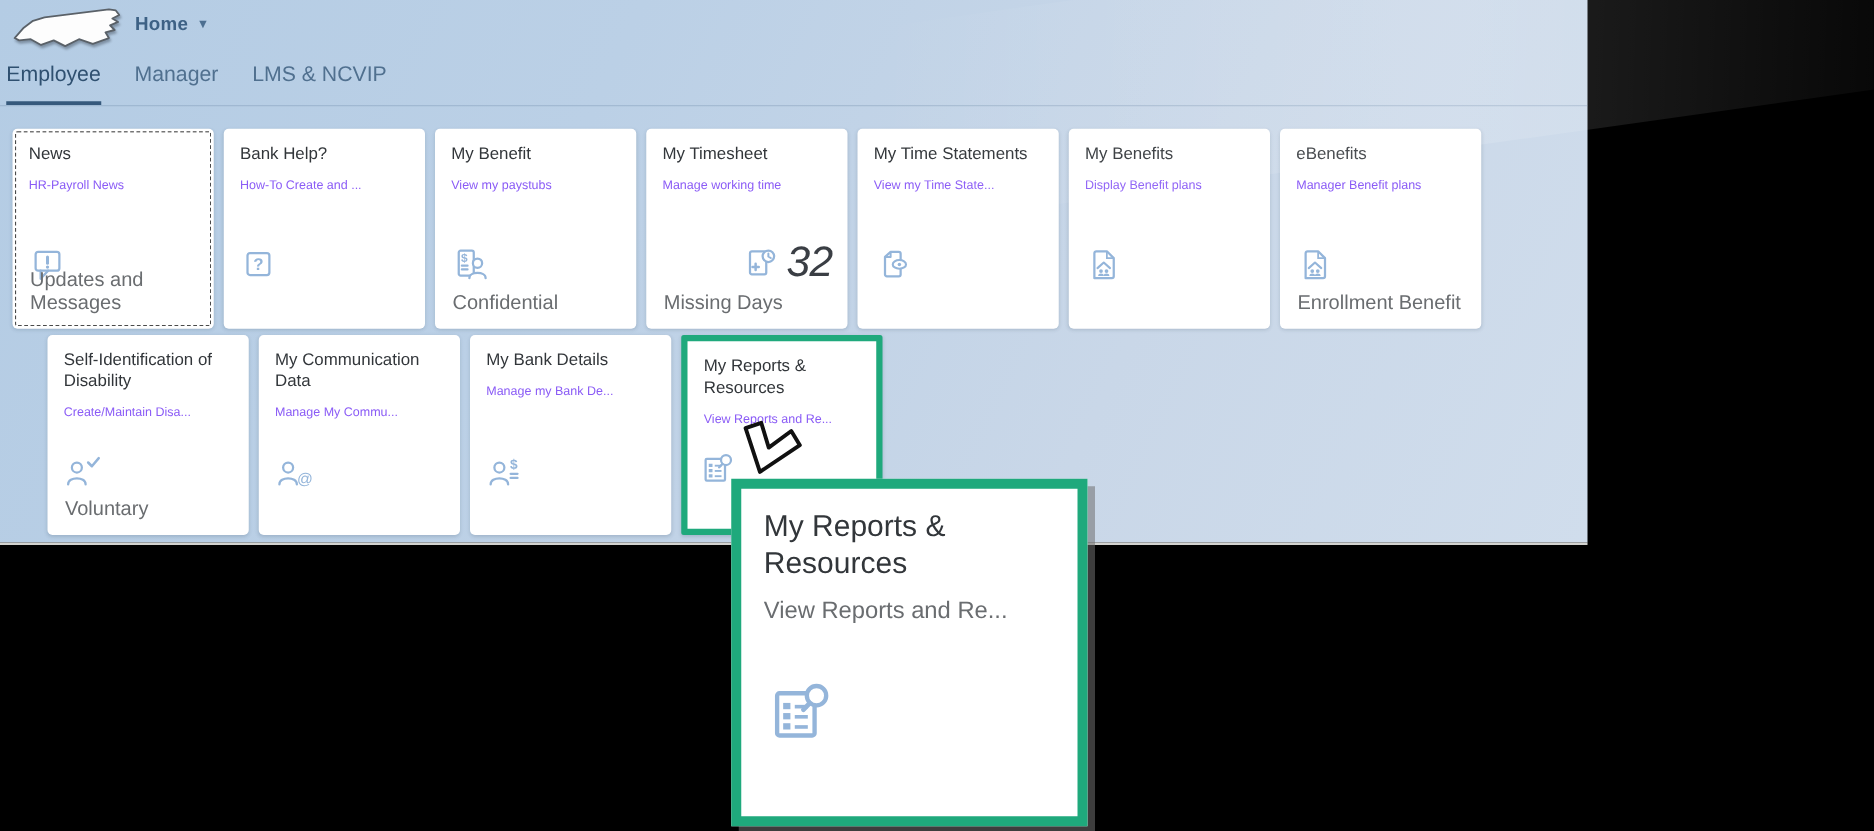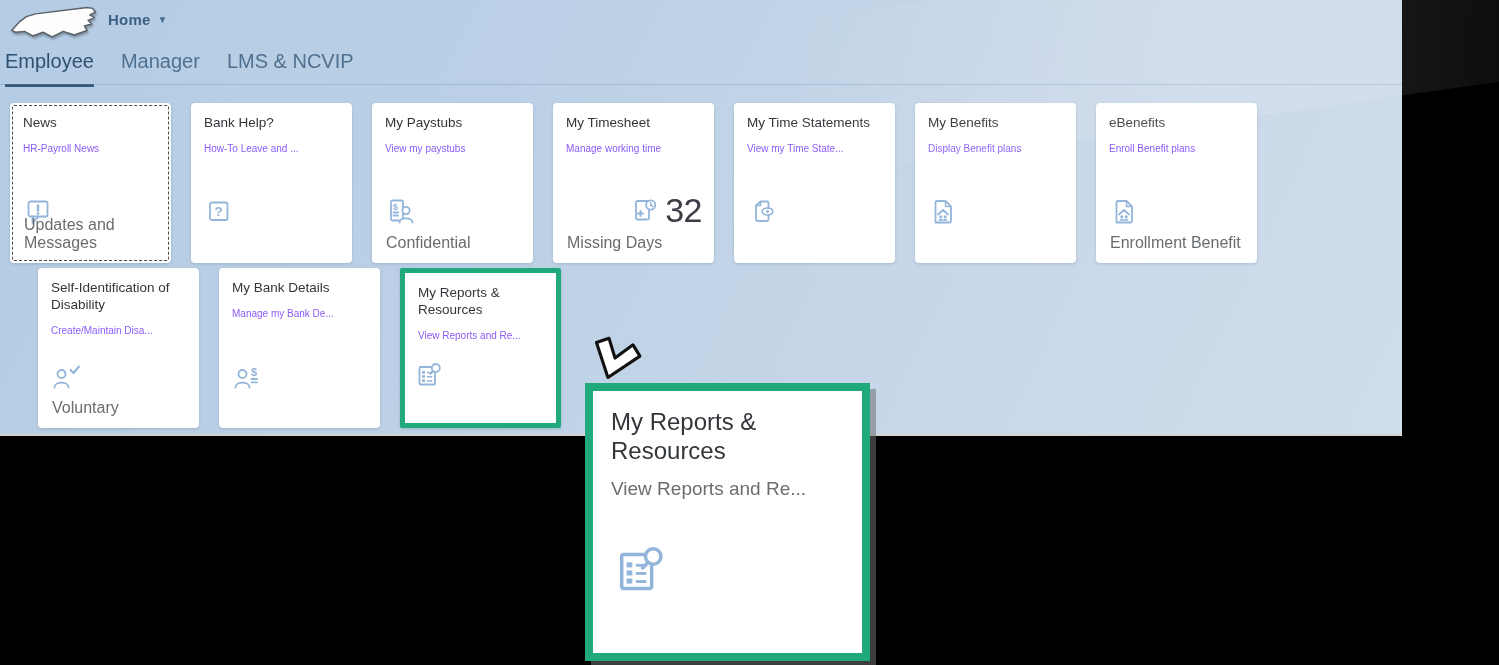--- a/index.html
+++ b/index.html
@@ -4,59 +4,59 @@
 <style>
   html,body{margin:0;padding:0;}
   body{
     width:1499px;height:665px;position:relative;overflow:hidden;
     background:#000;
     font-family:"Liberation Sans", sans-serif;
     -webkit-font-smoothing:antialiased;
   }
   
   .blue-area{
-    position:absolute;left:0;top:0;width:1402px;height:434px;
+    position:absolute;left:0;top:0;width:1270px;height:434px;
     background:linear-gradient(115deg,#b4cce4 0%,#bbd0e6 35%,#c9d7e8 70%,#d0ddec 100%);
     border-bottom:2px solid #d3d3d0;
   }
   .blue-area::after{ 
     content:"";position:absolute;left:55%;top:-40px;width:900px;height:160px;
     background:linear-gradient(100deg,rgba(255,255,255,0) 0%,rgba(255,255,255,.14) 50%,rgba(255,255,255,0) 100%);
     transform:rotate(-8deg);pointer-events:none;
   }
   
   .logo{position:absolute;left:8px;top:2px;filter:drop-shadow(1px 2px 1px rgba(60,70,85,.45));}
   .home-menu{
     position:absolute;left:108px;top:11px;font-size:15px;font-weight:bold;
     color:#3d6185;cursor:pointer;letter-spacing:.2px;display:flex;align-items:center;gap:7px;
   }
   .home-caret{font-size:10px;color:#4d6f91;}
   .tabs{position:absolute;left:5px;top:50px;display:flex;}
   .tab{
-    font-size:20px;color:#50708f;margin-right:27px;cursor:pointer;
+    font-size:17px;color:#50708f;margin-right:27px;cursor:pointer;
     padding-bottom:11px;border-bottom:3px solid transparent;
   }
   .tab.selected{color:#2f5070;border-bottom-color:#36597c;}
   .header-sep{position:absolute;left:0;top:84px;width:100%;height:1px;background:rgba(100,130,160,.28);}
   
-  .tile-row{position:absolute;display:flex;gap:20px;left:10px;}
+  .tile-row{position:absolute;display:flex;gap:8px;left:10px;}
   #tile-row-1{top:103px;}
   #tile-row-2{top:268px;padding-left:28px;}
   .tile{
     width:161px;height:160px;background:#fff;border-radius:4px;position:relative;
     box-sizing:border-box;padding:11px 13px;cursor:pointer;
     box-shadow:0 1px 3px rgba(40,60,85,.18);
   }
   .tile.focus-dotted{outline:1px dashed #4a4a4a;outline-offset:-3px;}
   .tile.highlighted{border:5px solid #1fa97c;border-radius:2px;}
   .tile-title{font-size:13.5px;line-height:17px;color:#32363a;}
   .tile-sub{font-size:10px;line-height:15px;color:#8b5cf6;margin-top:10px;}
   .tile-icon{position:absolute;left:14px;bottom:36px;}
   .tile.highlighted .tile-icon{left:10px;bottom:32px;}
-  .tile-kpi{position:absolute;right:12px;bottom:33px;display:flex;align-items:center;gap:5px;}
+  .tile-kpi{position:absolute;right:12px;bottom:33px;display:flex;align-items:center;gap:5px;font-style:italic;}
   .tile-kpi .num{font-size:34px;color:#3a3e44;letter-spacing:-.5px;}
   .tile-footer{position:absolute;left:14px;bottom:11px;font-size:16px;color:#6a6d70;}
   
   .popup{
     position:absolute;left:585px;top:383px;width:285px;height:278px;box-sizing:border-box;
     background:#fff;border:8px solid #1fa97c;z-index:5;
     box-shadow:6px 6px 0 rgba(112,112,112,.55);
     padding:16px 18px;cursor:pointer;
   }
   .popup-title{font-size:24px;line-height:29px;color:#32363a;width:200px;}
@@ -95,28 +95,28 @@
               <rect x="4.5" y="4.5" width="19" height="15" rx="2"></rect>
               <path d="M8.5 19.5 V26 L14.5 19.5"></path>
             </g>
             <line x1="14" y1="8.5" x2="14" y2="13.5" stroke="#94b5da" stroke-width="2.4" stroke-linecap="round"></line>
             <circle cx="14" cy="16.6" r="1.3" fill="#94b5da"></circle>
           </svg></span>
         <div class="tile-footer">Updates and Messages</div>
       </div>
       <div class="tile">
         <div class="tile-title">Bank Help?</div>
-        <div class="tile-sub">How-To Leave and ...</div>
+        <div class="tile-sub">How-To Create and ...</div>
         <span class="tile-icon" style="display: inline-block; line-height: 0;"><svg viewBox="0 0 30 30" width="30" height="30">
             <rect x="5" y="5.5" width="17.5" height="17.5" rx="2" fill="none" stroke="#94b5da" stroke-width="1.8"></rect>
             <text x="13.7" y="19" font-size="13.5" font-weight="bold" fill="#94b5da" text-anchor="middle" font-family="Liberation Sans, sans-serif">?</text>
           </svg></span>
       </div>
       <div class="tile">
-        <div class="tile-title">My Paystubs</div>
+        <div class="tile-title">My Benefit</div>
         <div class="tile-sub">View my paystubs</div>
         <span class="tile-icon" style="display: inline-block; line-height: 0;"><svg viewBox="0 0 30 30" width="30" height="30">
             <g fill="none" stroke="#94b5da" stroke-width="1.8" stroke-linecap="round">
               <rect x="5" y="3.5" width="12" height="20" rx="1.5"></rect>
               <line x1="7.5" y1="15.5" x2="12" y2="15.5"></line>
               <line x1="7.5" y1="18.5" x2="12" y2="18.5"></line>
             </g>
             <text x="6.8" y="12.5" font-size="9.5" font-weight="bold" fill="#94b5da" font-family="Liberation Sans, sans-serif">$</text>
             <circle cx="20" cy="13.5" r="3.7" fill="#fff" stroke="#94b5da" stroke-width="1.8"></circle>
             <path d="M13.5 25.5 C13.5 20 26.5 20 26.5 25.5" fill="#fff" stroke="#94b5da" stroke-width="1.8" stroke-linecap="round"></path>
@@ -158,21 +158,21 @@
             <path d="M16.5 4 V9.5 H22" fill="none" stroke="#94b5da" stroke-width="1.4"></path>
             <path d="M9 17.5 L14 13 L19 17.5" fill="none" stroke="#94b5da" stroke-width="1.7" stroke-linecap="round" stroke-linejoin="round"></path>
             <circle cx="11.8" cy="19.8" r="1.5" fill="#94b5da"></circle>
             <circle cx="16.2" cy="19.8" r="1.5" fill="#94b5da"></circle>
             <path d="M9.5 23.8 c0 -2.6 4.6 -2.6 4.6 0 Z" fill="#94b5da"></path>
             <path d="M13.9 23.8 c0 -2.6 4.6 -2.6 4.6 0 Z" fill="#94b5da"></path>
           </svg></span>
       </div>
       <div class="tile">
         <div class="tile-title">eBenefits</div>
-        <div class="tile-sub">Enroll Benefit plans</div>
+        <div class="tile-sub">Manager Benefit plans</div>
         <span class="tile-icon" style="display: inline-block; line-height: 0;"><svg viewBox="0 0 30 30" width="30" height="30">
             <path d="M6.5 25.5 V5.5 a1.5 1.5 0 0 1 1.5 -1.5 H16.5 L22 9.5 V24 a1.5 1.5 0 0 1 -1.5 1.5 Z" fill="none" stroke="#94b5da" stroke-width="1.8" stroke-linejoin="round"></path>
             <path d="M16.5 4 V9.5 H22" fill="none" stroke="#94b5da" stroke-width="1.4"></path>
             <path d="M9 17.5 L14 13 L19 17.5" fill="none" stroke="#94b5da" stroke-width="1.7" stroke-linecap="round" stroke-linejoin="round"></path>
             <circle cx="11.8" cy="19.8" r="1.5" fill="#94b5da"></circle>
             <circle cx="16.2" cy="19.8" r="1.5" fill="#94b5da"></circle>
             <path d="M9.5 23.8 c0 -2.6 4.6 -2.6 4.6 0 Z" fill="#94b5da"></path>
             <path d="M13.9 23.8 c0 -2.6 4.6 -2.6 4.6 0 Z" fill="#94b5da"></path>
           </svg></span>
         <div class="tile-footer">Enrollment Benefit</div>
@@ -181,20 +181,29 @@
   <div class="tile-row" id="tile-row-2">
       <div class="tile">
         <div class="tile-title">Self-Identification of Disability</div>
         <div class="tile-sub">Create/Maintain Disa...</div>
         <span class="tile-icon" style="display: inline-block; line-height: 0;"><svg viewBox="0 0 30 30" width="30" height="30">
             <circle cx="9.5" cy="12" r="4" fill="#fff" stroke="#94b5da" stroke-width="1.8"></circle>
             <path d="M2.5 25.5 C2.5 19 16.5 19 16.5 25.5" fill="#fff" stroke="#94b5da" stroke-width="1.8" stroke-linecap="round"></path>
             <path d="M18.5 8 L21.5 11 L27 4.5" fill="none" stroke="#94b5da" stroke-width="2" stroke-linecap="round" stroke-linejoin="round"></path>
           </svg></span>
         <div class="tile-footer">Voluntary</div>
+      </div>
+      <div class="tile">
+        <div class="tile-title">My Communication Data</div>
+        <div class="tile-sub">Manage My Commu...</div>
+        <span class="tile-icon" style="display: inline-block; line-height: 0;"><svg viewBox="0 0 30 30" width="30" height="30">
+            <circle cx="9.5" cy="12" r="4" fill="#fff" stroke="#94b5da" stroke-width="1.8"></circle>
+            <path d="M2.5 25.5 C2.5 19 16.5 19 16.5 25.5" fill="#fff" stroke="#94b5da" stroke-width="1.8" stroke-linecap="round"></path>
+            <text x="16.5" y="25.5" font-size="12.5" fill="#94b5da" font-family="Liberation Sans, sans-serif">@</text>
+          </svg></span>
       </div>
       <div class="tile">
         <div class="tile-title">My Bank Details</div>
         <div class="tile-sub">Manage my Bank De...</div>
         <span class="tile-icon" style="display: inline-block; line-height: 0;"><svg viewBox="0 0 30 30" width="30" height="30">
             <circle cx="9.5" cy="12" r="4" fill="#fff" stroke="#94b5da" stroke-width="1.8"></circle>
             <path d="M2.5 25.5 C2.5 19 16.5 19 16.5 25.5" fill="#fff" stroke="#94b5da" stroke-width="1.8" stroke-linecap="round"></path>
             <text x="18" y="13.5" font-size="11" font-weight="bold" fill="#94b5da" font-family="Liberation Sans, sans-serif">$</text>
             <line x1="18.5" y1="17" x2="24" y2="17" stroke="#94b5da" stroke-width="1.8" stroke-linecap="round"></line>
             <line x1="18.5" y1="20.3" x2="24" y2="20.3" stroke="#94b5da" stroke-width="1.8" stroke-linecap="round"></line>

